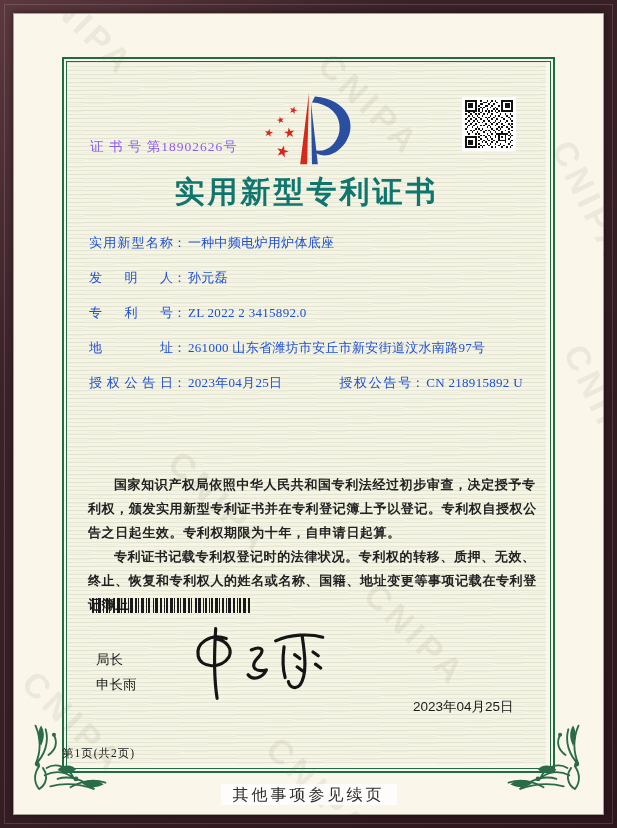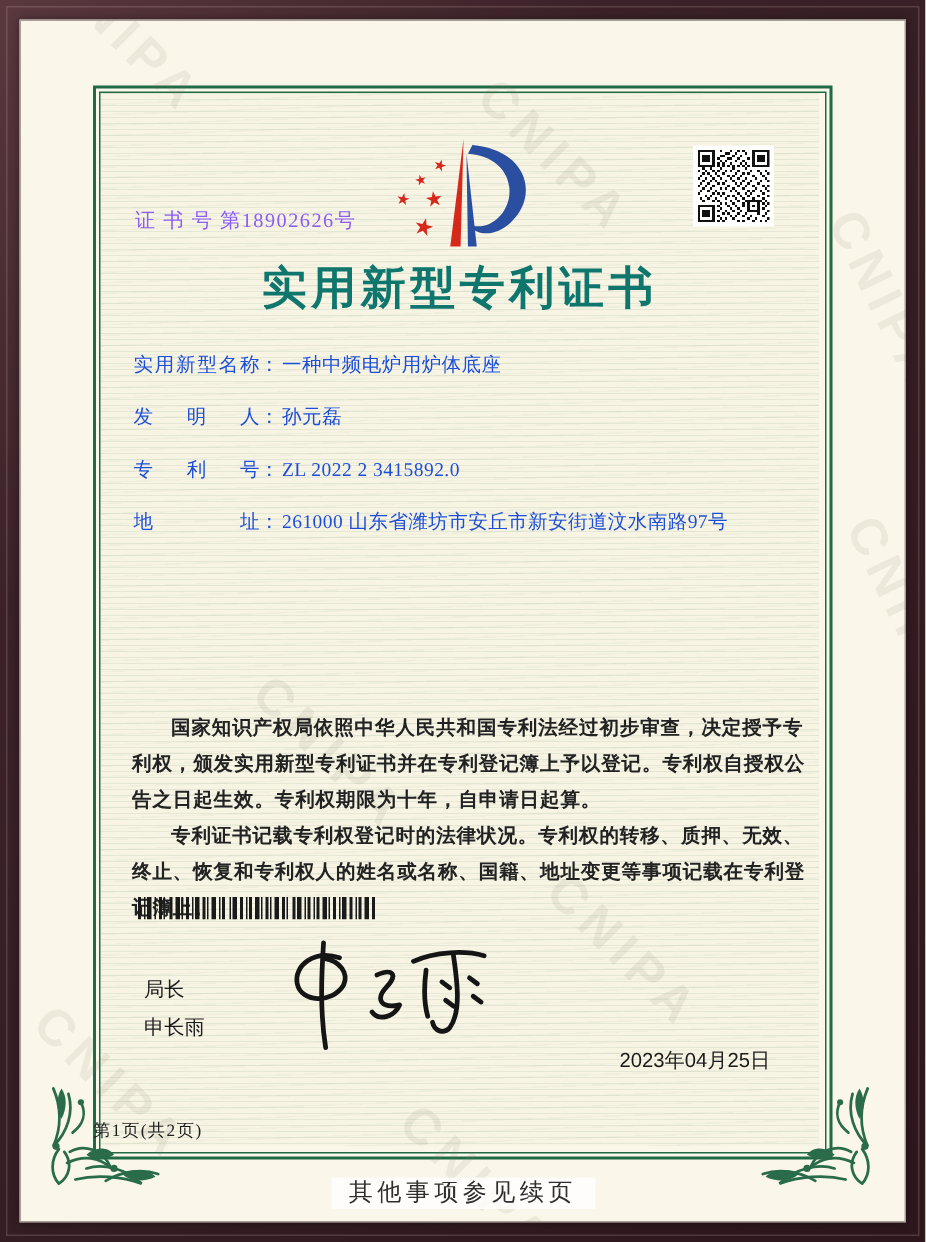--- a/index.html
+++ b/index.html
@@ -163,20 +163,28 @@
       </div>
       <div class="frow">
         <span class="lbl">发明人</span><span class="colon">：</span><span class="val">孙元磊</span>
       </div>
       <div class="frow">
         <span class="lbl">专利号</span><span class="colon">：</span><span class="val">ZL 2022 2 3415892.0</span>
       </div>
       <div class="frow">
         <span class="lbl">地址</span><span class="colon">：</span><span class="val">261000 山东省潍坊市安丘市新安街道汶水南路97号</span>
       </div>
+      <div class="frow">
+        <span class="pair">
+          <span class="lbl">授权公告日</span><span class="colon">：</span><span class="val" style="display:inline-block;width:128px;">2023年04月25日</span>
+        </span>
+        <span class="pair">
+          <span class="lbl2">授权公告号</span><span class="colon">：</span><span class="val">CN 218915892 U</span>
+        </span>
+      </div>
     </div>
 
     <div class="abs paras">
       <p>国家知识产权局依照中华人民共和国专利法经过初步审查，决定授予专利权，颁发实用新型专利证书并在专利登记簿上予以登记。专利权自授权公告之日起生效。专利权期限为十年，自申请日起算。</p>
       <p>专利证书记载专利权登记时的法律状况。专利权的转移、质押、无效、终止、恢复和专利权人的姓名或名称、国籍、地址变更等事项记载在专利登记簿上。</p>
     </div>
 
     <svg class="abs barcode" viewBox="0 0 158 15" preserveAspectRatio="none">
       <path fill="#1a1a1a" d="M0,0h2v15h-2z M4,0h1v15h-1z M6,0h3v15h-3z M11,0h1v15h-1z M14,0h2v15h-2z M17,0h1v15h-1z M21,0h2v15h-2z M25,0h3v15h-3z M29,0h1v15h-1z M32,0h2v15h-2z M36,0h1v15h-1z M38,0h3v15h-3z M43,0h2v15h-2z M46,0h1v15h-1z M49,0h3v15h-3z M54,0h1v15h-1z M56,0h2v15h-2z M61,0h1v15h-1z M63,0h3v15h-3z M68,0h2v15h-2z M72,0h1v15h-1z M74,0h2v15h-2z M78,0h3v15h-3z M82,0h1v15h-1z M85,0h2v15h-2z M88,0h1v15h-1z M91,0h3v15h-3z M96,0h2v15h-2z M99,0h1v15h-1z M103,0h2v15h-2z M106,0h3v15h-3z M111,0h1v15h-1z M113,0h2v15h-2z M117,0h1v15h-1z M119,0h2v15h-2z M123,0h3v15h-3z M127,0h1v15h-1z M130,0h2v15h-2z M134,0h1v15h-1z M136,0h3v15h-3z M141,0h2v15h-2z M145,0h1v15h-1z M147,0h2v15h-2z M151,0h3v15h-3z M156,0h2v15h-2z"></path>
     </svg>

